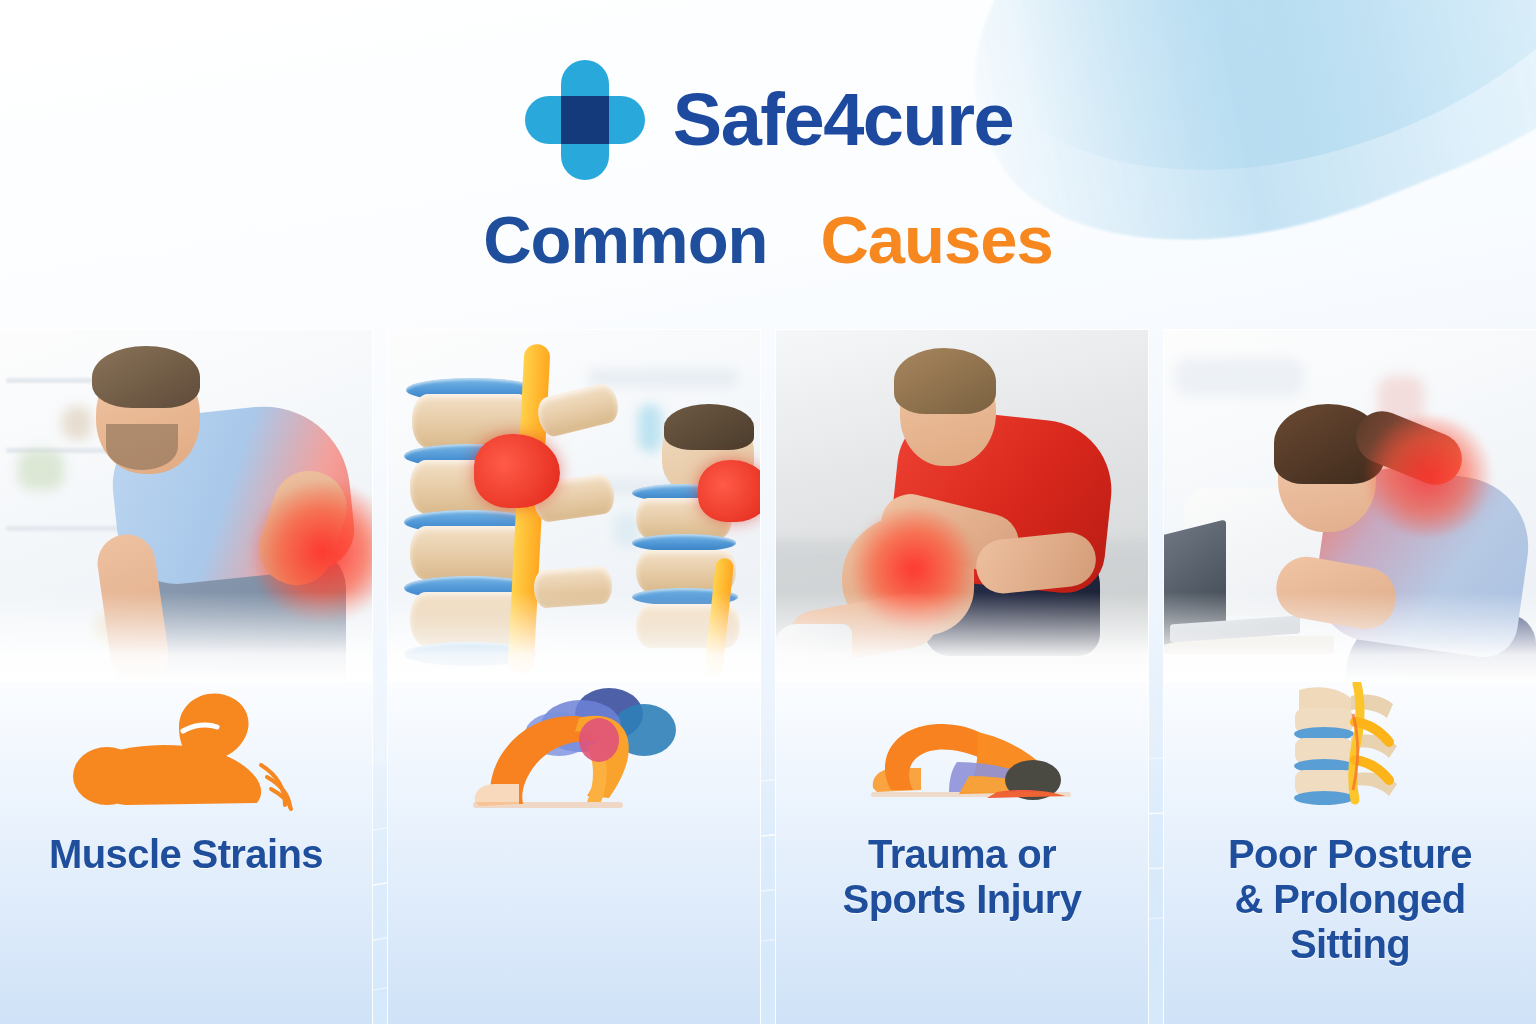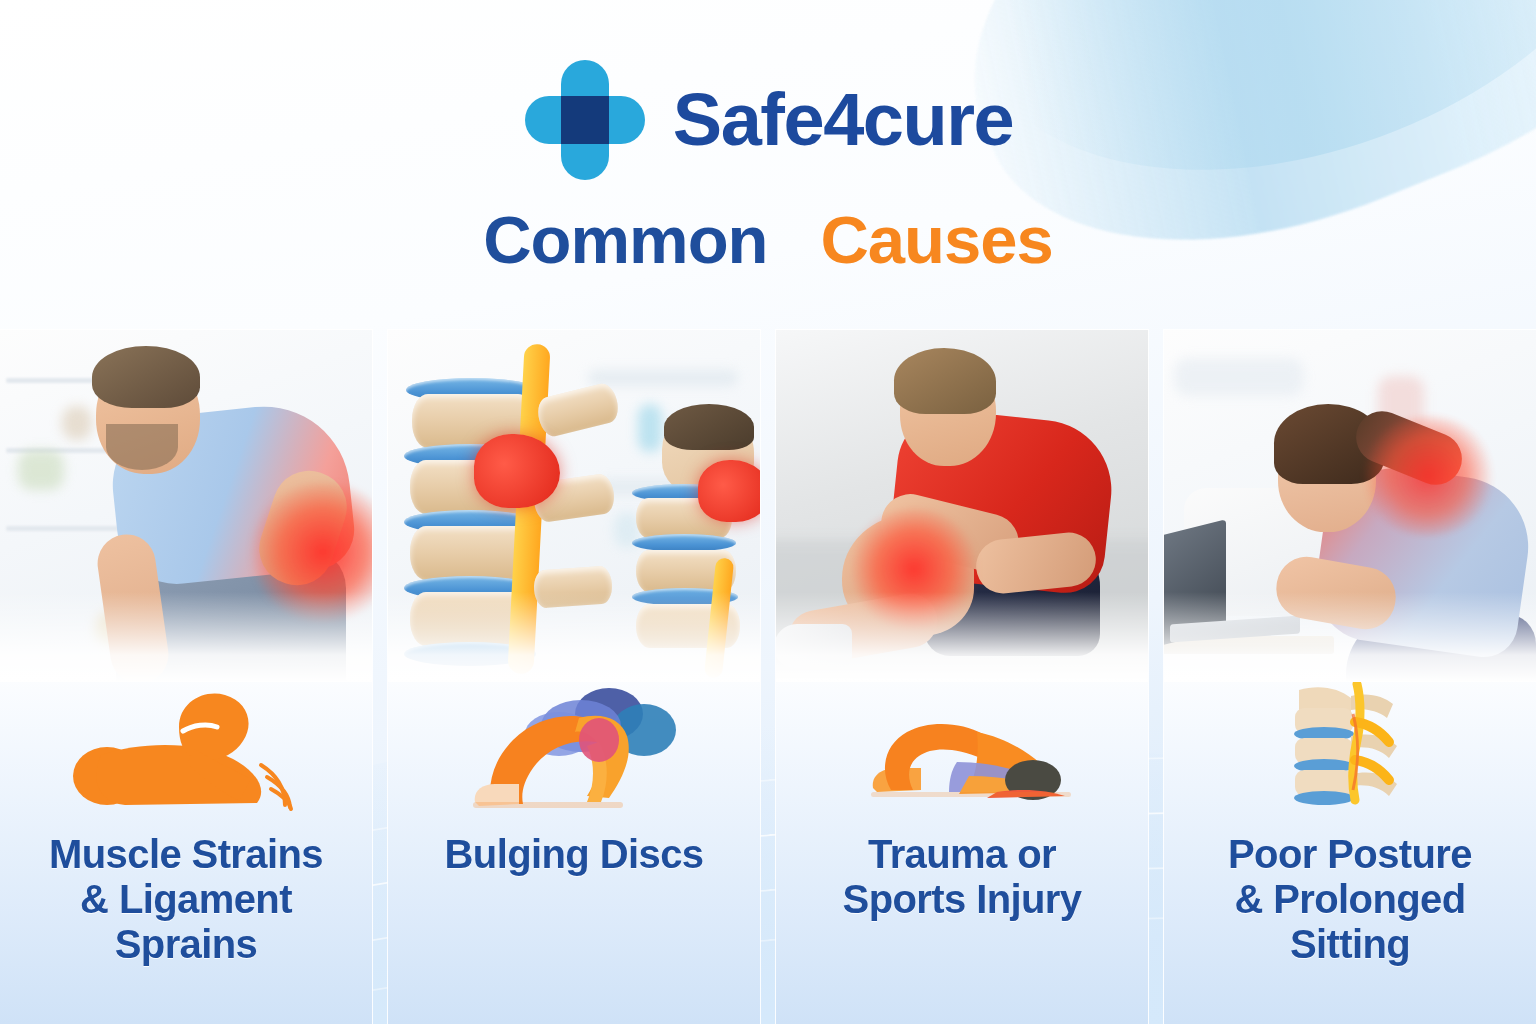--- a/index.html
+++ b/index.html
@@ -295,21 +295,20 @@
             <path d="M196 94 C210 102 218 112 219 124"></path>
             <path d="M200 106 C211 112 218 118 220 126"></path>
           </g>
           <path d="M112 48 C122 42 136 40 146 44" stroke="#ffffff" stroke-width="5" fill="none" stroke-linecap="round"></path>
           <path d="M48 70 C62 78 70 92 68 108" stroke="#e0720f" stroke-width="0" fill="none"></path>
         </svg>
       </div>
 
       <div class="card-label">
         <span class="l1">Muscle Strains</span>
-        <span class="l2">&amp; Ligament Sprains</span>
       </div>
     </div>
 
     <div class="card">
       <div class="photo">
         <div class="scene">
           <div class="room"></div>
           <div class="blur-blob" style="left:200px;top:40px;width:150px;height:16px;background:#d7e2ea;"></div>
           <div class="blur-blob" style="left:210px;top:150px;width:140px;height:14px;background:#d7e2ea;"></div>
           <div class="blur-blob" style="left:250px;top:74px;width:24px;height:48px;background:#8fd2e8;"></div>
@@ -360,21 +359,20 @@
           <path d="M32 126 C28 104 36 80 54 62 C74 42 104 34 128 40 L138 64 C112 60 88 70 74 90 C64 104 62 116 64 126 Z" fill="#f7821f"></path>
           <path d="M120 40 C142 34 162 40 168 58 C174 78 164 100 150 120 L128 118 C140 98 146 80 140 68 C134 56 122 52 116 54 Z" fill="#f9a22c"></path>
           <path d="M140 64 C150 82 150 104 142 124 L128 124 C136 106 136 84 128 68 Z" fill="#fbb040"></path>
           <ellipse cx="140" cy="62" rx="20" ry="22" fill="#e0537a" opacity=".9"></ellipse>
           <path d="M16 124 C14 114 22 106 36 106 L60 106 L60 126 L20 128 Z" fill="#f8d9bb"></path>
           <rect x="14" y="124" width="150" height="6" rx="3" fill="#f7821f" opacity=".25"></rect>
         </svg>
       </div>
 
       <div class="card-label">
-        <span class="l2">Bulging Discs</span>
       </div>
     </div>
 
     <div class="card">
       <div class="photo">
         <div class="scene">
           <div class="room" style="background:linear-gradient(165deg,#f6f7f8 0%,#e3e5e6 40%,#cfd2d3 100%);"></div>
           <div class="blur-blob" style="left:-20px;top:210px;width:420px;height:160px;background:#c7cbcd;opacity:.5;"></div>
 
           <div class="person" style="left:52px;top:20px;width:300px;height:332px;">

